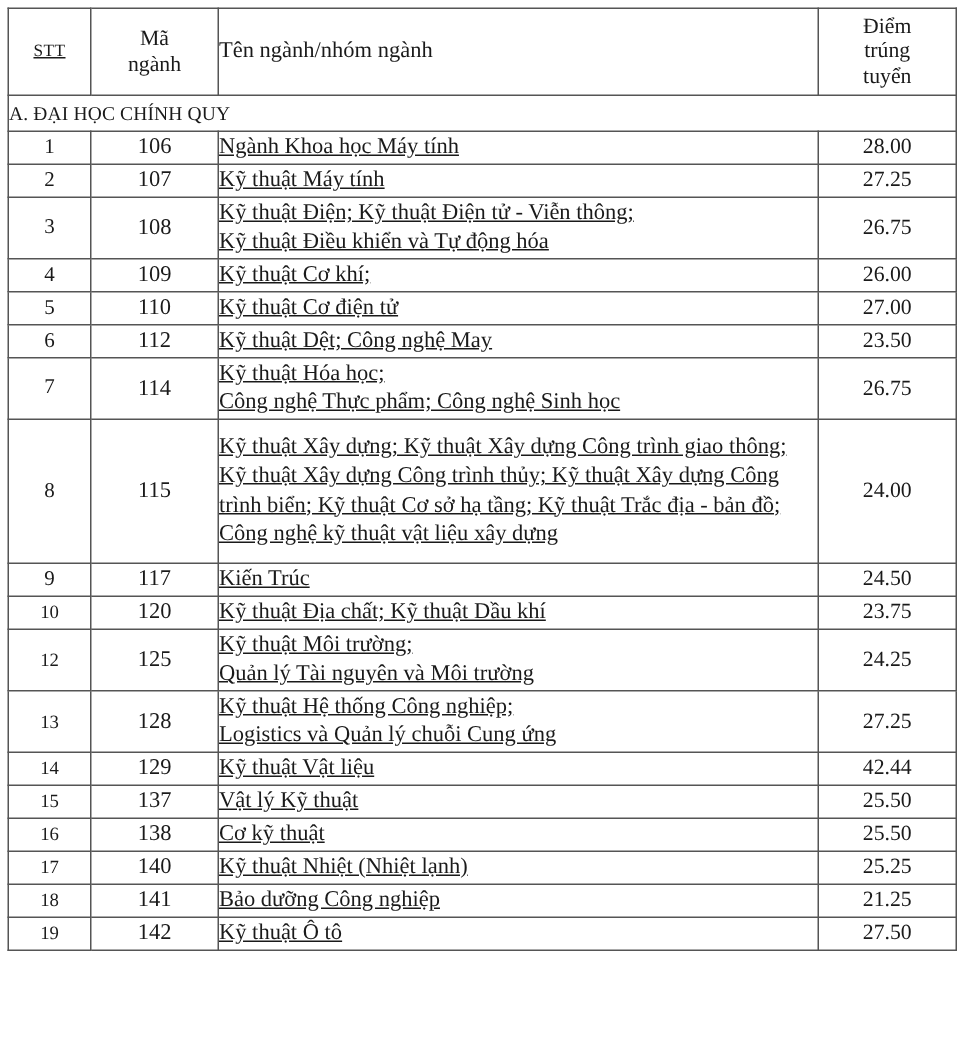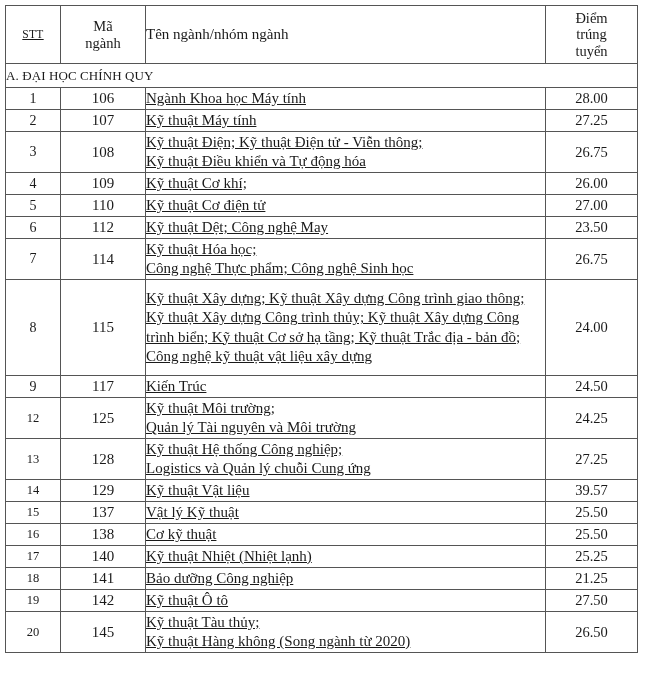--- a/index.html
+++ b/index.html
@@ -215,20 +215,28 @@
           <td class="cell-score">24.00</td>
         </tr>
         <tr class="r-1line">
           <td class="cell-stt">9</td>
           <td class="cell-code">117</td>
           <td class="cell-name">
             <span class="line">Kiến Trúc</span>
           </td>
           <td class="cell-score">24.50</td>
         </tr>
+        <tr class="r-1line">
+          <td class="cell-stt two-digit">10</td>
+          <td class="cell-code">120</td>
+          <td class="cell-name">
+            <span class="line">Kỹ thuật Địa chất; Kỹ thuật Dầu khí</span>
+          </td>
+          <td class="cell-score">23.75</td>
+        </tr>
         <tr class="r-2line">
           <td class="cell-stt two-digit">12</td>
           <td class="cell-code">125</td>
           <td class="cell-name">
             <span class="line">Kỹ thuật Môi trường;</span>
             <span class="line">Quản lý Tài nguyên và Môi trường</span>
           </td>
           <td class="cell-score">24.25</td>
         </tr>
         <tr class="r-2line">
@@ -239,21 +247,21 @@
             <span class="line">Logistics và Quản lý chuỗi Cung ứng</span>
           </td>
           <td class="cell-score">27.25</td>
         </tr>
         <tr class="r-1line">
           <td class="cell-stt two-digit">14</td>
           <td class="cell-code">129</td>
           <td class="cell-name">
             <span class="line">Kỹ thuật Vật liệu</span>
           </td>
-          <td class="cell-score">39.57</td>
+          <td class="cell-score">42.44</td>
         </tr>
         <tr class="r-1line">
           <td class="cell-stt two-digit">15</td>
           <td class="cell-code">137</td>
           <td class="cell-name">
             <span class="line">Vật lý Kỹ thuật</span>
           </td>
           <td class="cell-score">25.50</td>
         </tr>
         <tr class="r-1line">
@@ -281,25 +289,16 @@
           <td class="cell-score">21.25</td>
         </tr>
         <tr class="r-1line">
           <td class="cell-stt two-digit">19</td>
           <td class="cell-code">142</td>
           <td class="cell-name">
             <span class="line">Kỹ thuật Ô tô</span>
           </td>
           <td class="cell-score">27.50</td>
         </tr>
-        <tr class="r-2line">
-          <td class="cell-stt two-digit">20</td>
-          <td class="cell-code">145</td>
-          <td class="cell-name">
-            <span class="line">Kỹ thuật Tàu thủy;</span>
-            <span class="line">Kỹ thuật Hàng không (Song ngành từ 2020)</span>
-          </td>
-          <td class="cell-score">26.50</td>
-        </tr>
       </tbody>
   </table>
 
 </div>
 
 </body></html>

